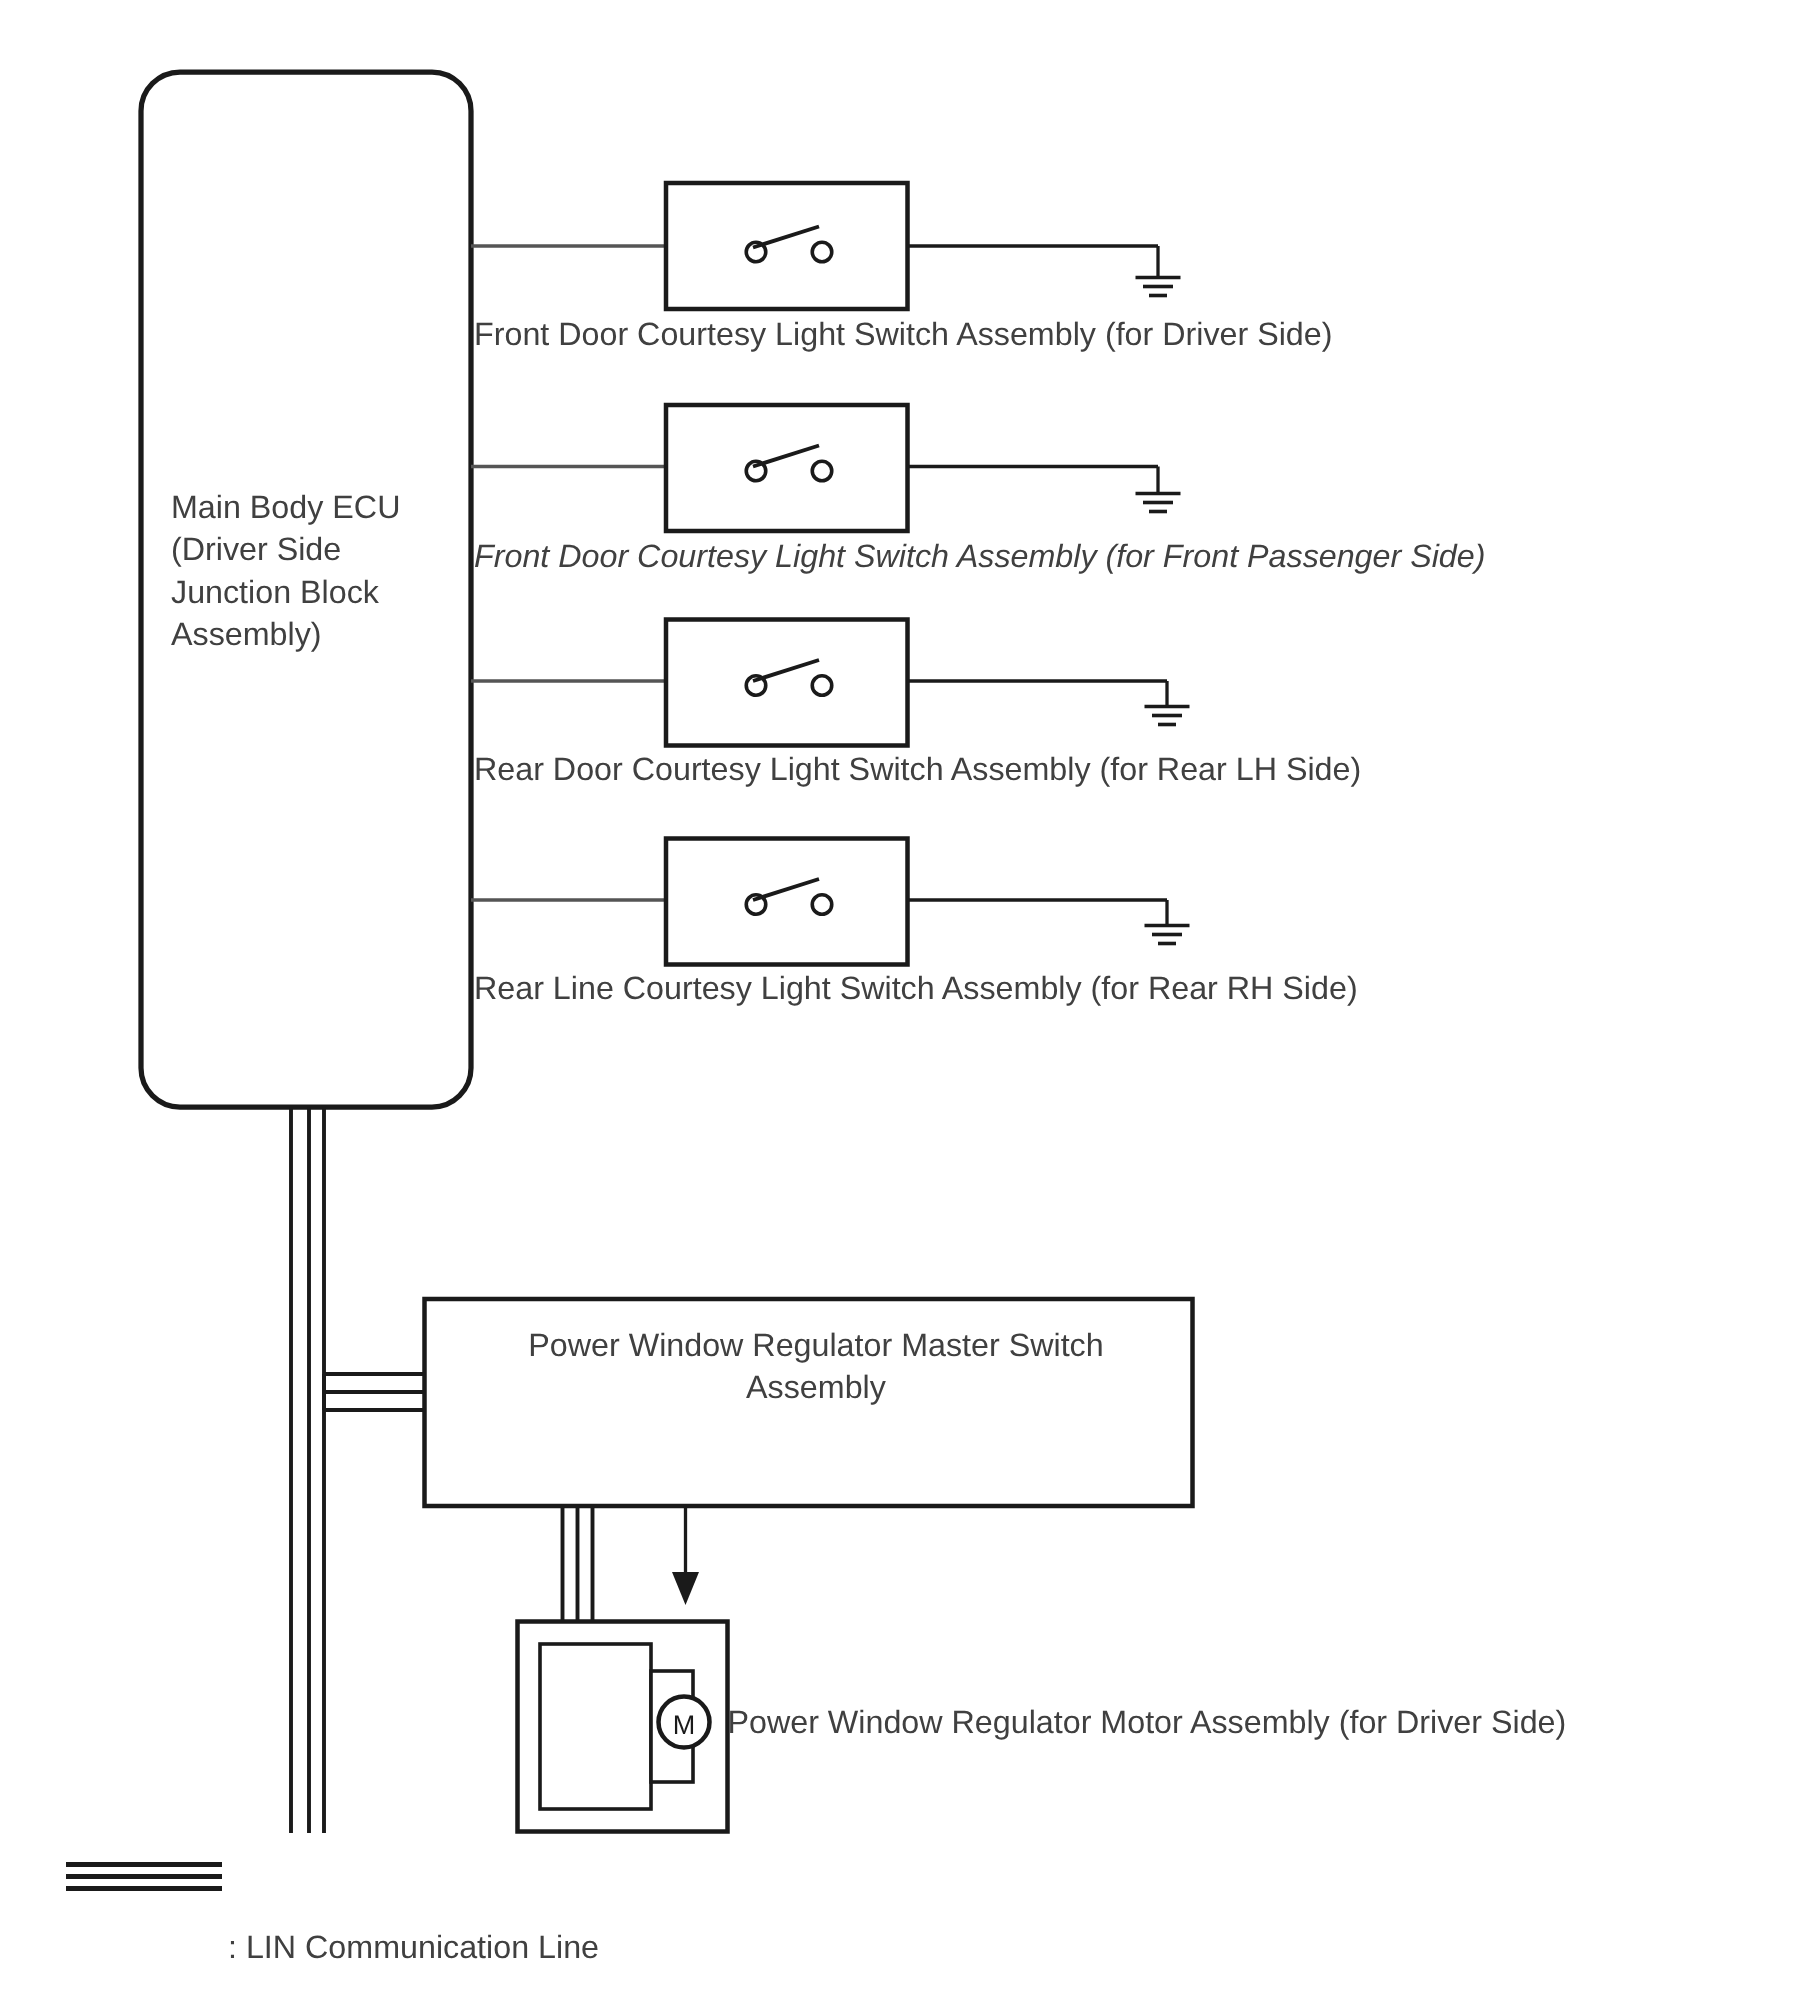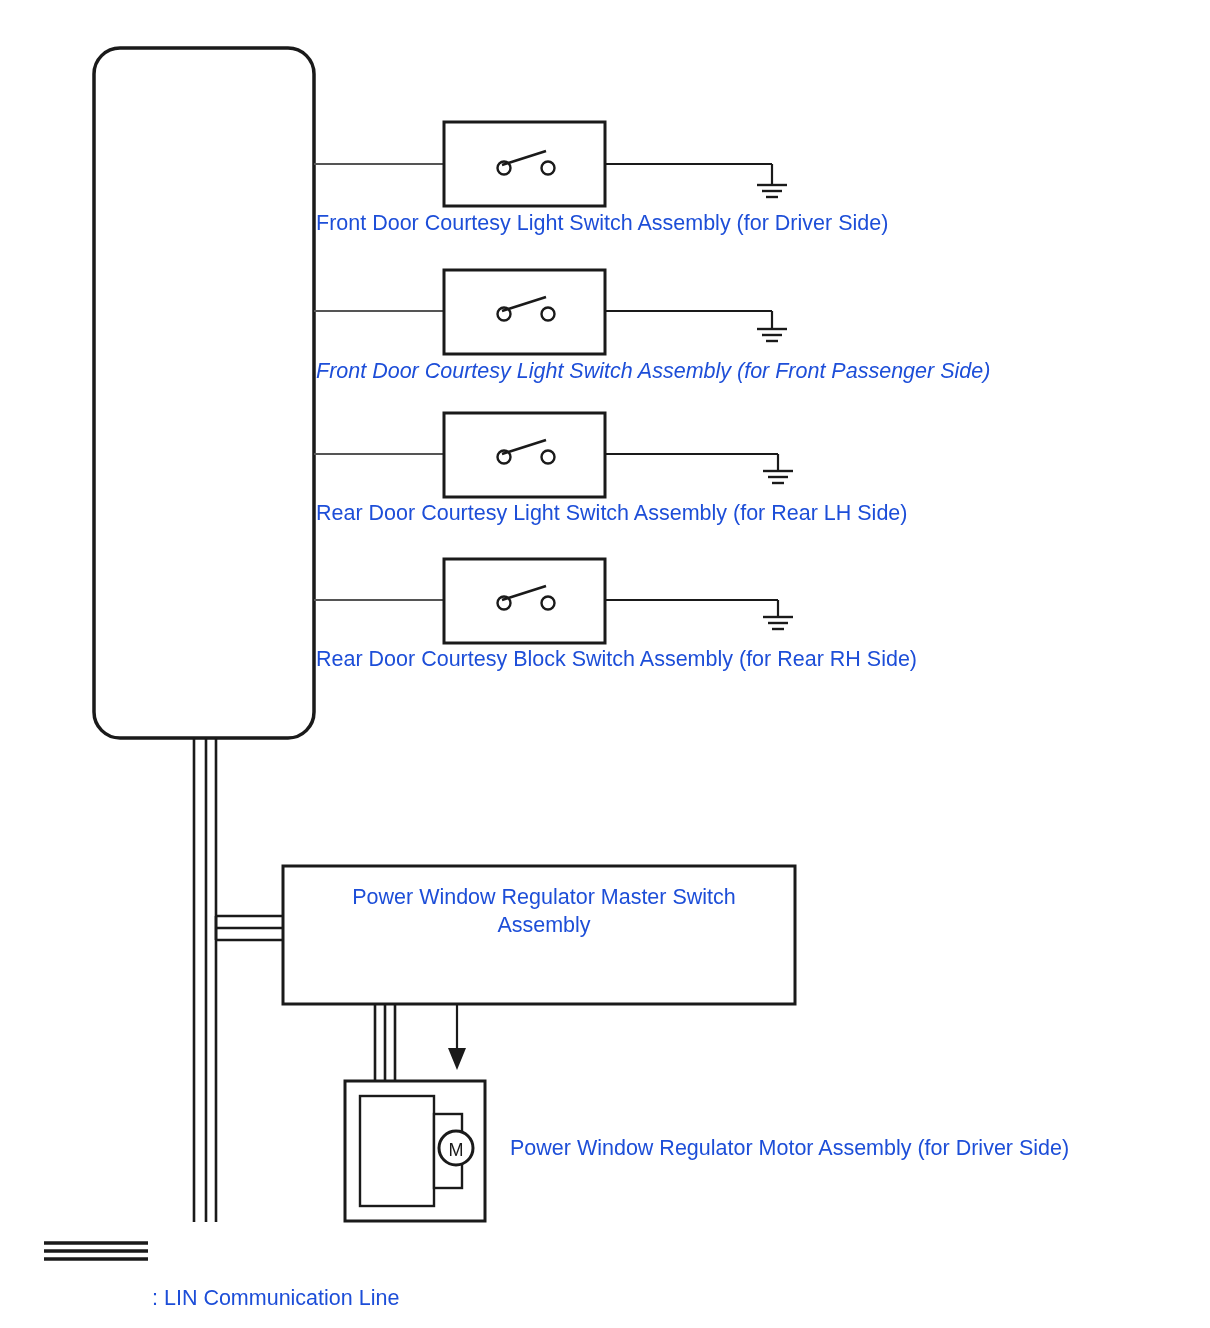--- a/index.html
+++ b/index.html
@@ -20,42 +20,42 @@
   #diagram-svg {
     position: absolute;
     left: 0;
     top: 0;
     width: 1210px;
     height: 1328px;
   }
   .lbl {
     position: absolute;
     font-size: 21.5px;
-    color: #1d4ed8;
+    color: #404040;
     white-space: nowrap;
     line-height: 1.32;
   }
   .ecu-label {
     left: 114px;
     top: 324px;
     width: 200px;
     white-space: normal;
   }
   .sw1-label { left: 316px; top: 209px; }
   .sw2-label { left: 316px; top: 357px; font-style: italic; }
   .sw3-label { left: 316px; top: 499px; }
   .sw4-label { left: 316px; top: 645px; }
   .master-label {
     left: 309px;
     top: 883px;
     width: 470px;
     white-space: normal;
     text-align: center;
   }
-  .motor-label { left: 510px; top: 1134px; }
+  .motor-label { left: 485px; top: 1134px; }
   .legend-label { left: 152px; top: 1284px; }
 </style>
 </head>
 <body>
 
 <div id="page">
 
   <svg id="diagram-svg" viewBox="0 0 1210 1328">
 
     <rect x="94" y="48" width="220" height="690" rx="26" ry="26" fill="#ffffff" stroke="#1a1a1a" stroke-width="3.5"></rect>
@@ -142,23 +142,27 @@
     <circle cx="456" cy="1148" r="17" fill="#ffffff" stroke="#1a1a1a" stroke-width="3"></circle>
     <text x="456" y="1156" text-anchor="middle" font-family="Liberation Sans, sans-serif" font-size="18" fill="#1a1a1a">M</text>
 
     <g stroke="#1a1a1a" stroke-width="3.4" fill="none">
       <line x1="44" y1="1243" x2="148" y2="1243"></line>
       <line x1="44" y1="1251" x2="148" y2="1251"></line>
       <line x1="44" y1="1259" x2="148" y2="1259"></line>
     </g>
   </svg>
 
+  <div class="lbl ecu-label" style="white-space: pre-line;">Main Body ECU
+(Driver Side
+Junction Block
+Assembly)</div>
 
   <div class="lbl sw1-label">Front Door Courtesy Light Switch Assembly (for Driver Side)</div>
   <div class="lbl sw2-label">Front Door Courtesy Light Switch Assembly (for Front Passenger Side)</div>
   <div class="lbl sw3-label">Rear Door Courtesy Light Switch Assembly (for Rear LH Side)</div>
-  <div class="lbl sw4-label">Rear Door Courtesy Block Switch Assembly (for Rear RH Side)</div>
+  <div class="lbl sw4-label">Rear Line Courtesy Light Switch Assembly (for Rear RH Side)</div>
 
   <div class="lbl master-label">Power Window Regulator Master Switch Assembly</div>
   <div class="lbl motor-label">Power Window Regulator Motor Assembly (for Driver Side)</div>
   <div class="lbl legend-label">: LIN Communication Line</div>
 
 </div>
 
 </body></html>

